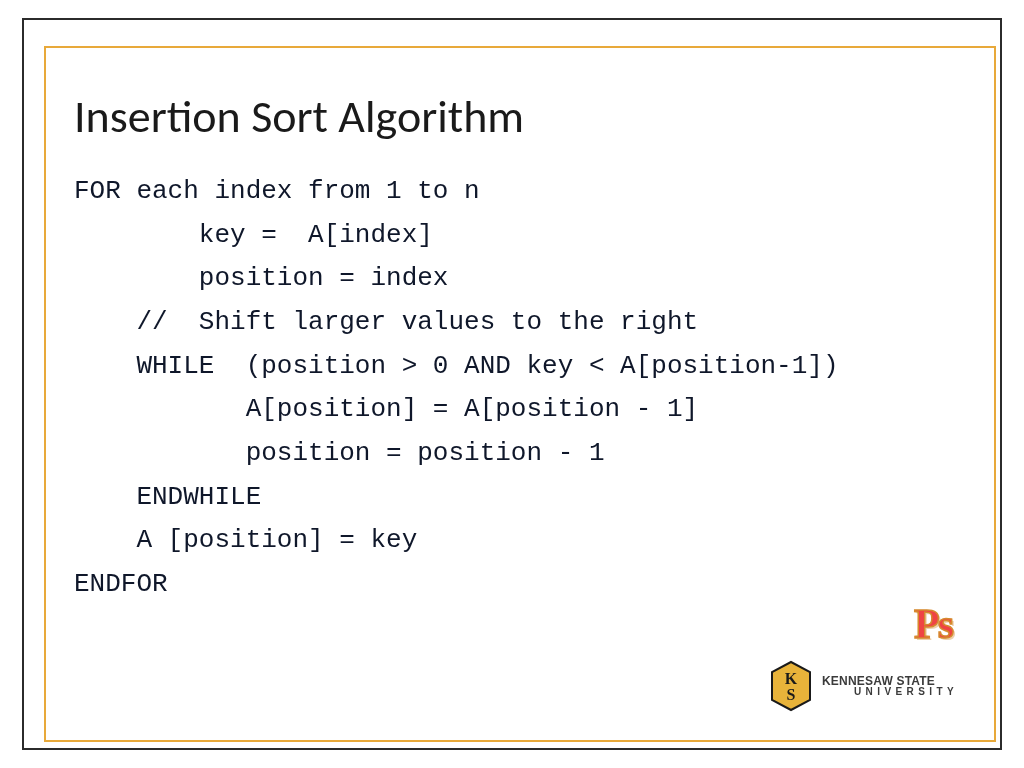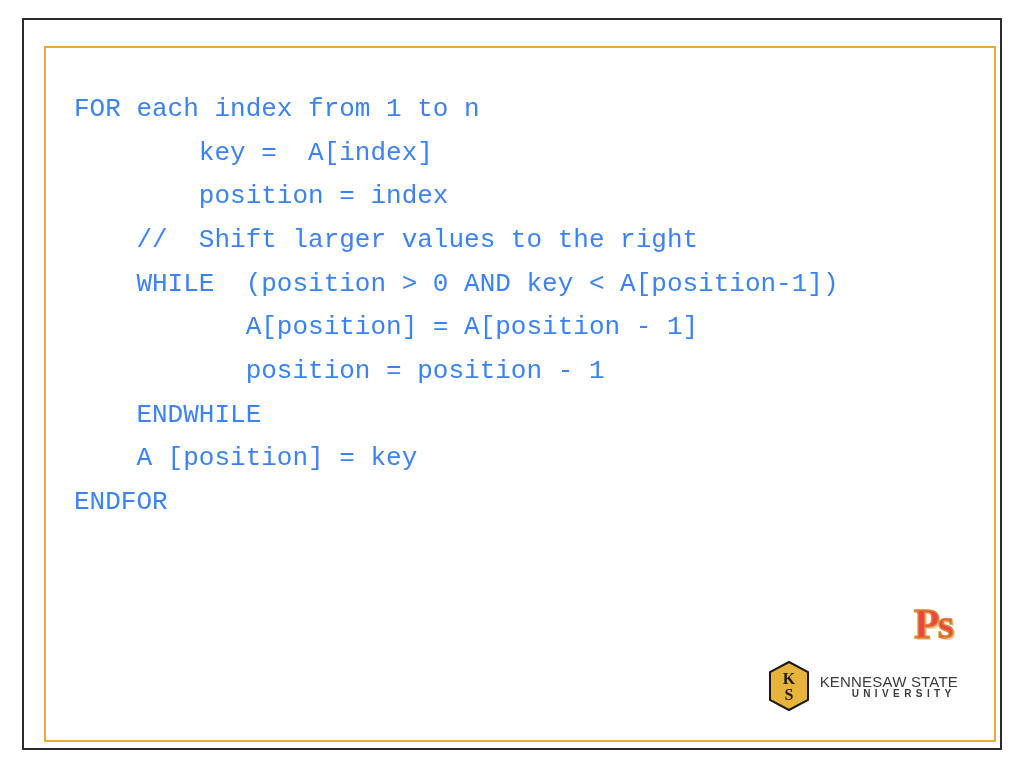--- a/index.html
+++ b/index.html
@@ -26,21 +26,21 @@
     font-family: Calibri, "Segoe UI", Arial, sans-serif;
     font-size: 46px;
     font-weight: 400;
     color: #1a1a1a;
     margin-bottom: 26px;
   }
   .code {
     font-family: Consolas, "Courier New", monospace;
     font-size: 26px;
     line-height: 1.68;
-    color: #3b82f6;
+    color: #0f172a;
     white-space: pre;
   }
   .ps-mark {
     position: absolute;
     right: 48px; bottom: 100px;
     font-family: Georgia, "Times New Roman", serif;
     font-size: 42px;
     font-weight: bold;
     color: #ef4444;
     -webkit-text-stroke: 1.5px #d68a2e;
@@ -58,39 +58,39 @@
     width: 46px; height: 52px;
     position: relative;
   }
   .ks-emblem svg { width: 100%; height: 100%; }
   .uni-text {
     font-family: Arial, sans-serif;
     color: #3b3b3b;
     line-height: 1.0;
   }
   .uni-top {
-    font-size: 15px;
-    font-weight: 400;
+    font-size: 12px;
+    font-weight: 700;
     letter-spacing: 0.2px;
-    text-align: center;
   }
   .uni-bot {
     font-size: 10px;
     font-weight: 700;
     letter-spacing: 4.4px;
     margin-left: 32px;
   }
 </style>
 </head>
 <body>
 
 <div class="outer-border">
   <div class="inner-gold"></div>
 
   <div class="content">
+    <h1 class="title">Insertion Sort Algorithm</h1>
     <div class="code"><span>FOR each index from 1 to n</span>
 <span>        key =  A[index]</span>
 <span>        position = index</span>
 <span>    //  Shift larger values to the right</span>
 <span>    WHILE  (position &gt; 0 AND key &lt; A[position-1])</span>
 <span>           A[position] = A[position - 1]</span>
 <span>           position = position - 1</span>
 <span>    ENDWHILE</span>
 <span>    A [position] = key</span>
 <span>ENDFOR</span></div>

